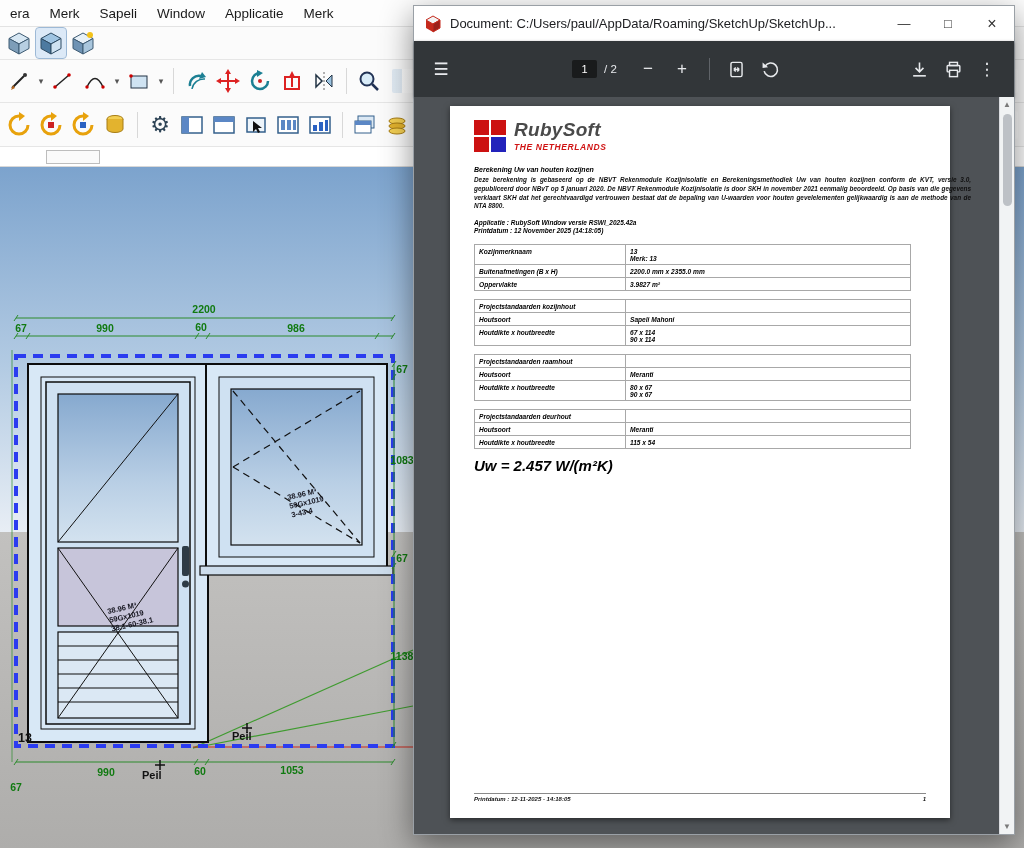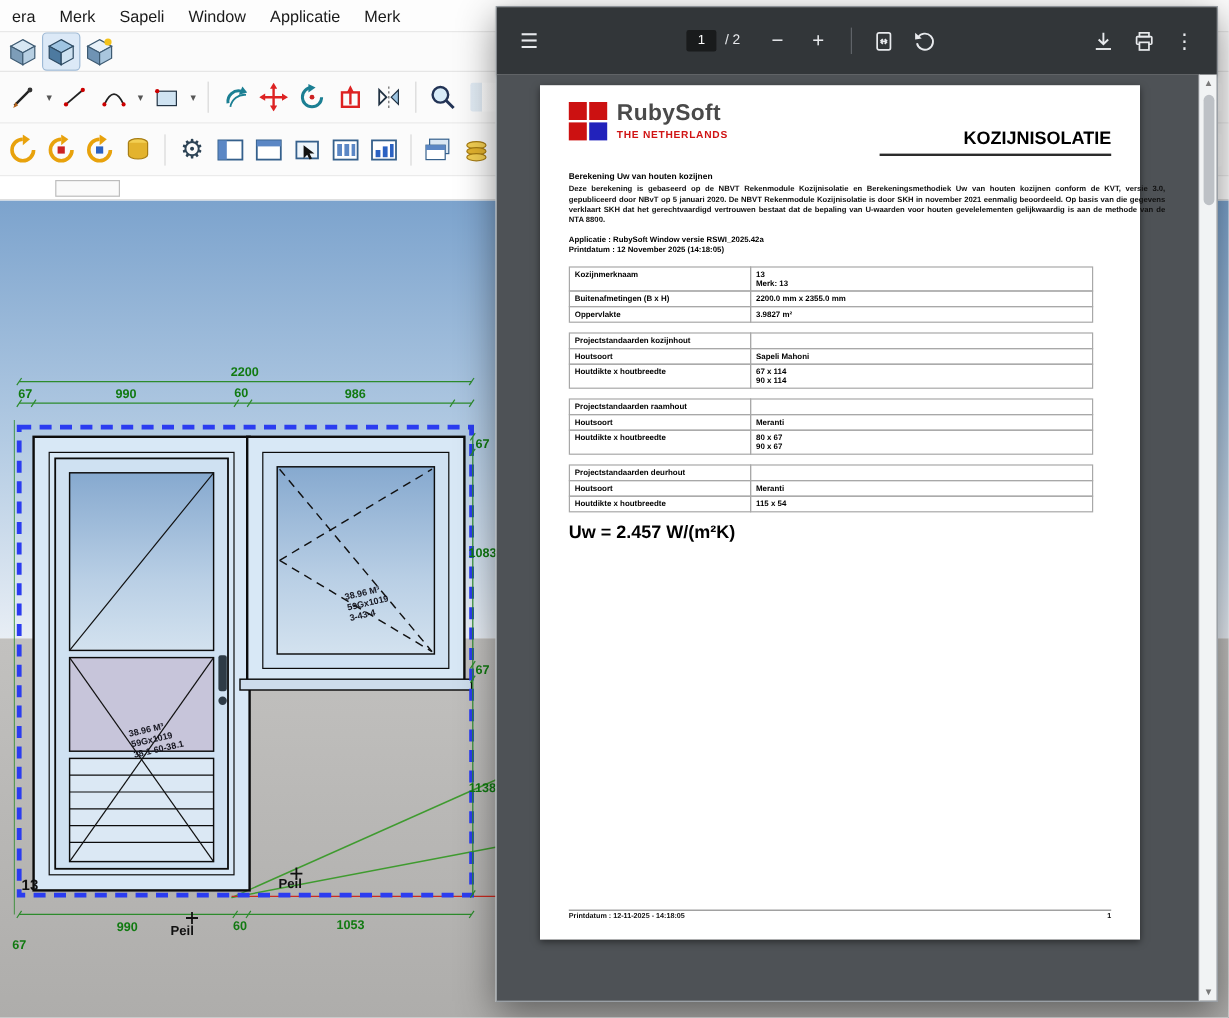--- a/index.html
+++ b/index.html
@@ -44,21 +44,21 @@
 
   .pdfbar { height:56px; background:#323639; display:flex; align-items:center; padding:0 10px; color:#e8eaed; flex:0 0 auto; box-shadow:0 1px 3px rgba(0,0,0,.4); }
   .pdfbar button { background:transparent; border:none; color:#e8eaed; font-size:17px; width:34px; height:34px; cursor:pointer; display:flex; align-items:center; justify-content:center; }
   .pagebox { width:25px; height:18px; background:#191b1c; border-radius:2px; color:#fff; font-size:11px; display:flex; align-items:center; justify-content:center; cursor:text; }
   .pagetotal { font-size:11.5px; margin:0 14px 0 7px; color:#e8eaed; }
   .vsep { width:1px; height:22px; background:#5f6368; margin:0 10px; }
   .flex1 { flex:1; }
   .pdfbar svg { display:block; }
 
   .viewport { flex:1; background:#4e5256; position:relative; overflow:hidden; }
-  .page { position:absolute; left:36px; top:9px; width:500px; height:712px; background:#ffffff; box-shadow:0 2px 6px rgba(0,0,0,.5); padding:14px 24px; }
+  .page { position:absolute; left:36px; top:9px; width:500px; height:712px; background:#ffffff; box-shadow:0 2px 6px rgba(0,0,0,.5); padding:14px 24px;font-style:italic; }
 
   .pdfhead { display:flex; align-items:flex-start; }
   .logo-grid { display:grid; grid-template-columns:15px 15px; grid-template-rows:15px 15px; gap:2px; margin-right:8px; }
   .sq { width:15px; height:15px; }
   .sq.red { background:#cc1111; }
   .sq.blue { background:#2222bb; }
   .brand { font-size:19px; font-weight:700; color:#4a4a4a; line-height:1.05; letter-spacing:.3px; }
   .brandsub { font-size:8.5px; font-weight:700; color:#d01414; letter-spacing:.6px; margin-top:2px; }
   .doctitle { margin-left:auto; margin-top:22px; font-size:15px; font-weight:700; color:#000; border-bottom:2px solid #2b2b2b; padding-bottom:4px; padding-left:70px; }
 
@@ -430,20 +430,35 @@
           <text class="peil" x="142" y="779">Peil</text>
           <line x1="155" y1="765" x2="165" y2="765" stroke="#111" stroke-width="1.5"></line>
           <line x1="160" y1="760" x2="160" y2="770" stroke="#111" stroke-width="1.5"></line>
         </g>
       </svg>
     </div>
   </div>
 
   <div class="dialog">
 
+    <div class="titlebar">
+      <span class="su-logo">
+        <svg width="18" height="18" viewBox="0 0 18 18">
+            <polygon points="9,1 16,5 9,9 2,5" fill="#f3f3f3" stroke="#c5291c"></polygon>
+            <polygon points="2,5 9,9 9,17 2,13" fill="#c5291c"></polygon>
+            <polygon points="16,5 9,9 9,17 16,13" fill="#99201660" stroke="#c5291c" fill-opacity="1" style="fill:#9b211a"></polygon>
+          </svg>
+      </span>
+      <span class="dlg-title">Document: C:/Users/paul/AppData/Roaming/SketchUp/SketchUp...</span>
+      <div class="wc">
+        <button>—</button>
+        <button>□</button>
+        <button class="close">×</button>
+      </div>
+    </div>
 
     <div class="pdfbar">
       <button>☰</button>
       <div class="flex1"></div>
       <div class="pagebox">1</div>
       <span class="pagetotal">/ 2</span>
       <button>−</button>
       <button>+</button>
       <div class="vsep"></div>
       <button>
@@ -482,21 +497,20 @@
           <div class="logo-grid">
             <div class="sq red"></div>
               <div class="sq red"></div>
               <div class="sq red"></div>
               <div class="sq blue"></div>
           </div>
           <div>
             <div class="brand">RubySoft</div>
             <div class="brandsub">THE NETHERLANDS</div>
           </div>
-          <div class="doctitle">KOZIJNISOLATIE</div>
         </div>
 
         <div class="h1s">Berekening Uw van houten kozijnen</div>
         <div class="bodytxt">Deze berekening is gebaseerd op de NBVT Rekenmodule Kozijnisolatie en Berekeningsmethodiek Uw van houten kozijnen conform de KVT, versie 3.0, gepubliceerd door NBvT op 5 januari 2020. De NBVT Rekenmodule Kozijnisolatie is door SKH in november 2021 eenmalig beoordeeld. Op basis van die gegevens verklaart SKH dat het gerechtvaardigd vertrouwen bestaat dat de bepaling van U-waarden voor houten gevelelementen gelijkwaardig is aan de methode van de NTA 8800.</div>
         <div class="meta">Applicatie : RubySoft Window versie RSWI_2025.42a</div>
         <div class="meta2">Printdatum : 12 November 2025 (14:18:05)</div>
 
         <div class="ktable">
           <div class="trow">
               <div class="tc tl">Kozijnmerknaam</div>

